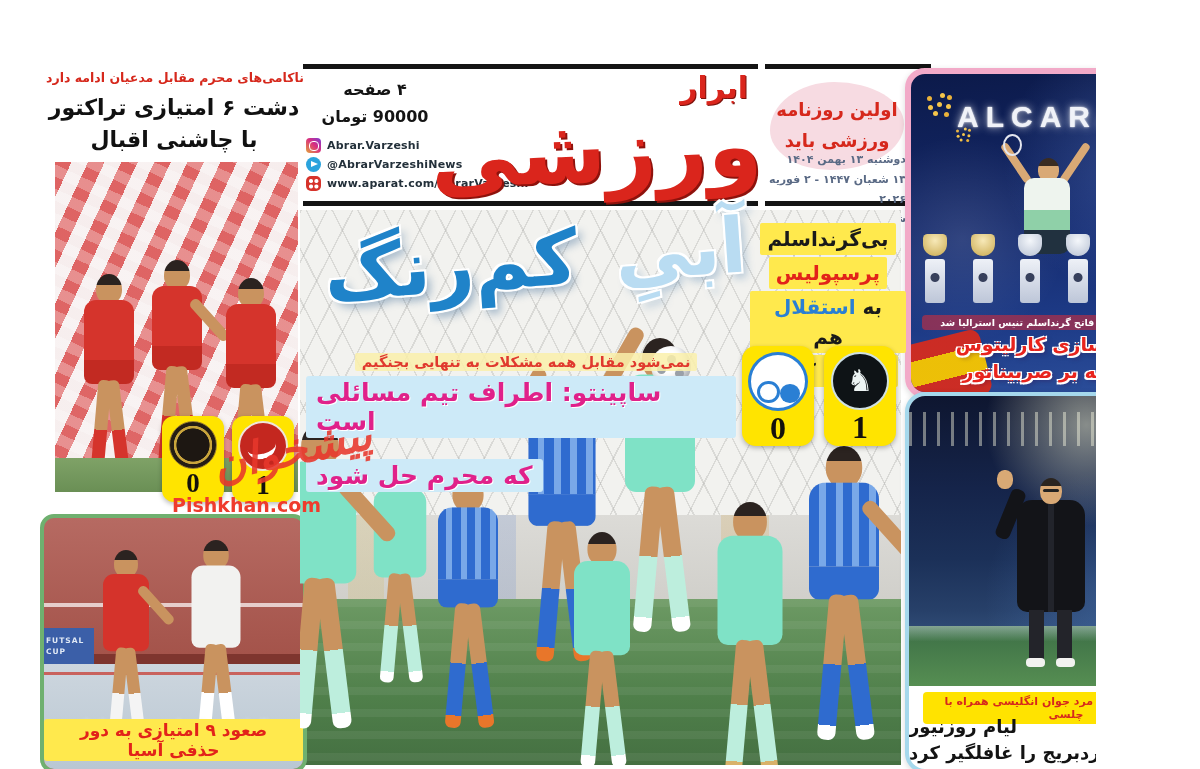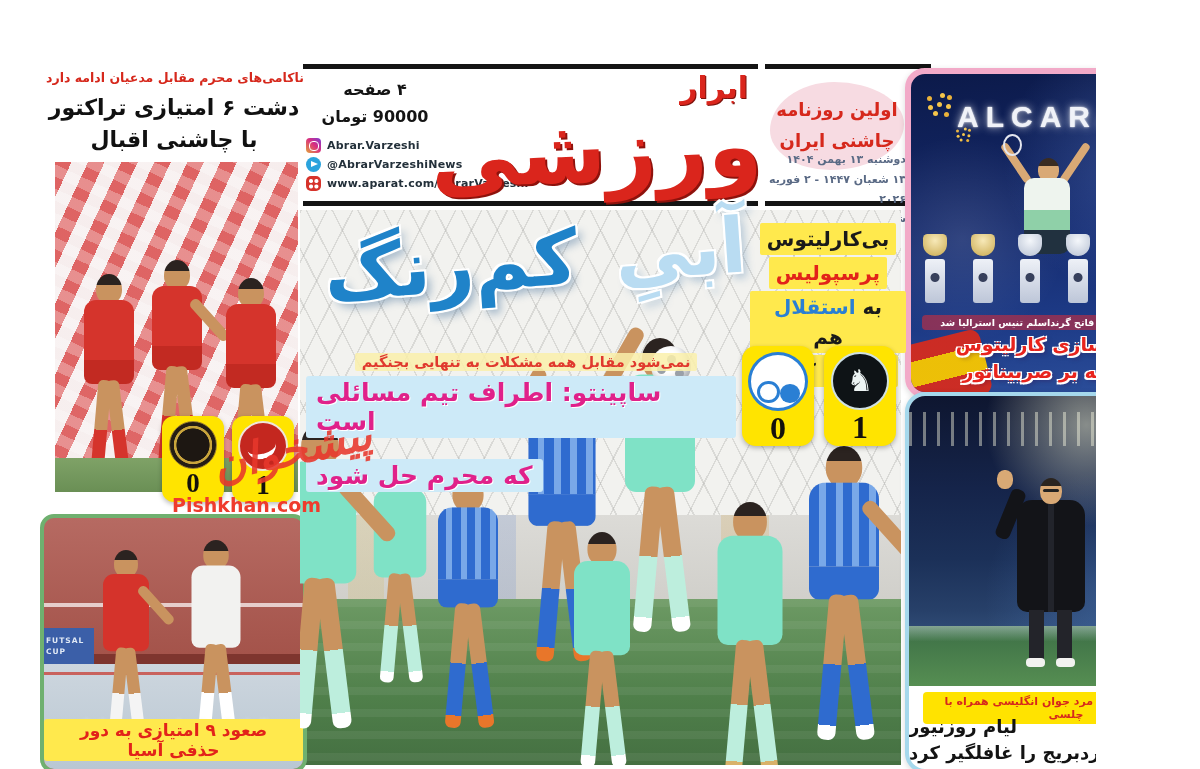--- a/index.html
+++ b/index.html
@@ -242,21 +242,21 @@
     </div>
   </div>
 
   <div class="logo">
     <div class="top">ابرار</div>
     <div class="main">ورزشی</div>
   </div>
 
   <div class="tagline">
     <div>اولین روزنامه</div>
-    <div>چاشنی ایران</div>
+    <div>ورزشی باید</div>
   </div>
   <div class="dates">
     <div>دوشنبه ۱۳ بهمن ۱۴۰۴</div>
     <div>۱۳ شعبان ۱۴۴۷ - ۲ فوریه ۲۰۲۶</div>
     <div>شماره ۸۹۱۵</div>
   </div>
 
   <div class="trk-kicker">ناکامی‌های محرم مقابل مدعیان ادامه دارد</div>
   <div class="trk-headline">
     <div>دشت ۶ امتیازی تراکتور</div>
@@ -368,21 +368,21 @@
       <i class="lg b"></i>
     </div>
     <div class="ball" style="left:351px;top:136px;z-index:6;"></div>
   </div>
 
   <div class="main-title">
     <span class="w light">آبیِ</span>
     <span class="w dark">کم‌رنگ</span>
   </div>
   <div class="side-box">
-    <span class="ln">بی‌کارلیتوس</span><br>
+    <span class="ln">بی‌گرنداسلم</span><br>
     <span class="ln red">پرسپولیس</span><br>
     <span class="ln"><span>به </span><span class="blue">استقلال</span><span> هم</span></span><br>
     <span class="ln">سرایت کرد !</span>
   </div>
   <div class="sub-kicker">
     <span>نمی‌شود مقابل همه مشکلات به تنهایی بجنگیم</span>
   </div>
   <div class="quote">
     <div><span class="q">ساپینتو: اطراف تیم مسائلی است</span></div>
     <div><span class="q">که محرم حل شود</span></div>

